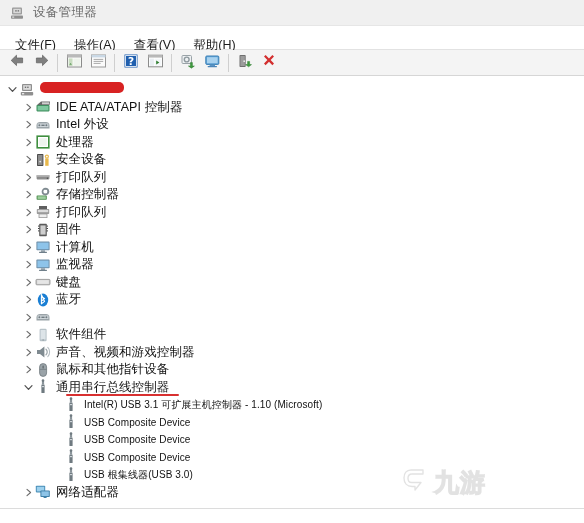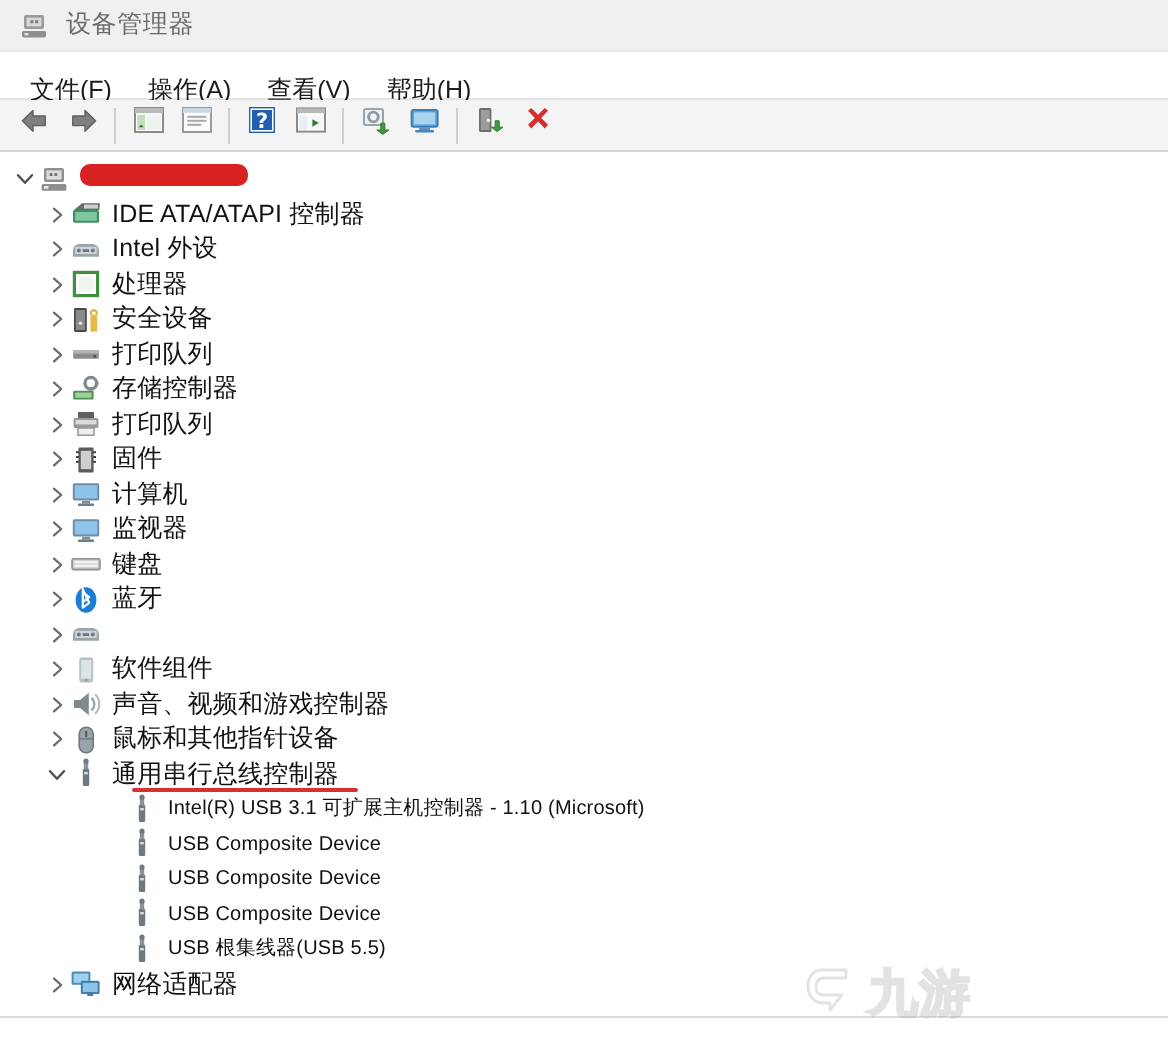--- a/index.html
+++ b/index.html
@@ -173,23 +173,23 @@
     width: 584px;
     height: 15px;
     background: #ffffff;
     border-top: 1px solid #dcdcdc;
   }
 
   
   .watermark {
     position: absolute;
     right: 6px;
-    bottom: 8px;
+    bottom: 24px;
     display: flex;
-    align-items: flex-start;
+    align-items: flex-end;
     opacity: .28;
     pointer-events: none;
   }
   .watermark .wm-text {
     font-size: 25px;
     font-weight: bold;
     color: transparent;
     -webkit-text-stroke: 1.3px #9a9a9a;
     font-family: "DejaVu Sans", sans-serif;
     letter-spacing: 1px;
@@ -703,21 +703,21 @@
     <div class="row lvl2">
       <span class="chev blank"></span>
       <span class="ico">
         <svg width="16" height="16" viewBox="0 0 16 16">
           <rect x="6.4" y="5.4" width="3.2" height="8.6" rx="0.6" fill="#6f7a80"></rect>
           <rect x="6.9" y="2" width="2.2" height="3.6" fill="#8a949a"></rect>
           <circle cx="8" cy="1.6" r="1.3" fill="#6f7a80"></circle>
           <rect x="7.1" y="7" width="1.8" height="1.2" fill="#d8dde0"></rect>
         </svg>
       </span>
-      <span class="lbl sub">USB 根集线器(USB 5.5)</span>
+      <span class="lbl sub">USB 根集线器(USB 3.0)</span>
     </div>
 
     <div class="row lvl1">
       <span class="chev">
         <svg width="9" height="9" viewBox="0 0 9 9">
             <path d="M3 1.3 L6.6 4.5 L3 7.7" fill="none" stroke="#6a6a6a" stroke-width="1.1" stroke-linecap="round" stroke-linejoin="round"></path>
           </svg>
       </span>
       <span class="ico">
         <svg width="16" height="16" viewBox="0 0 16 16">

